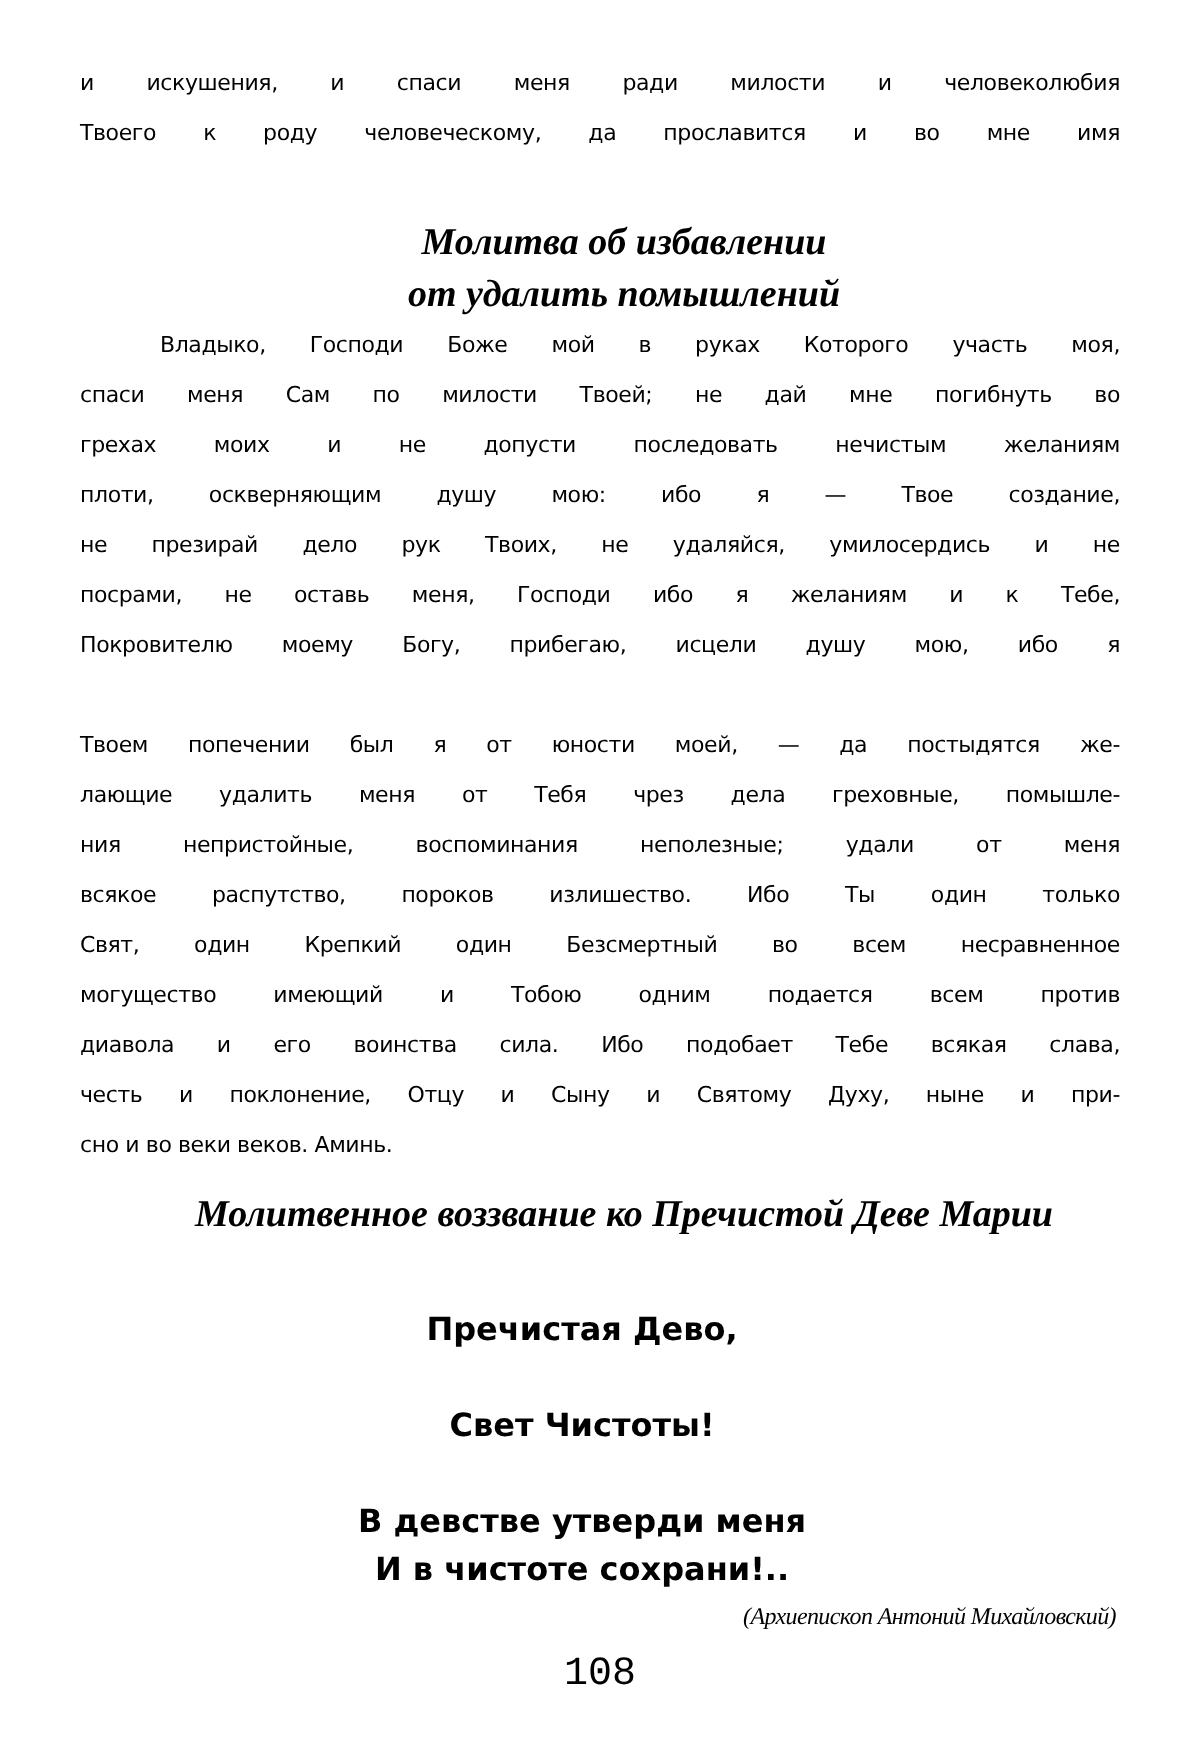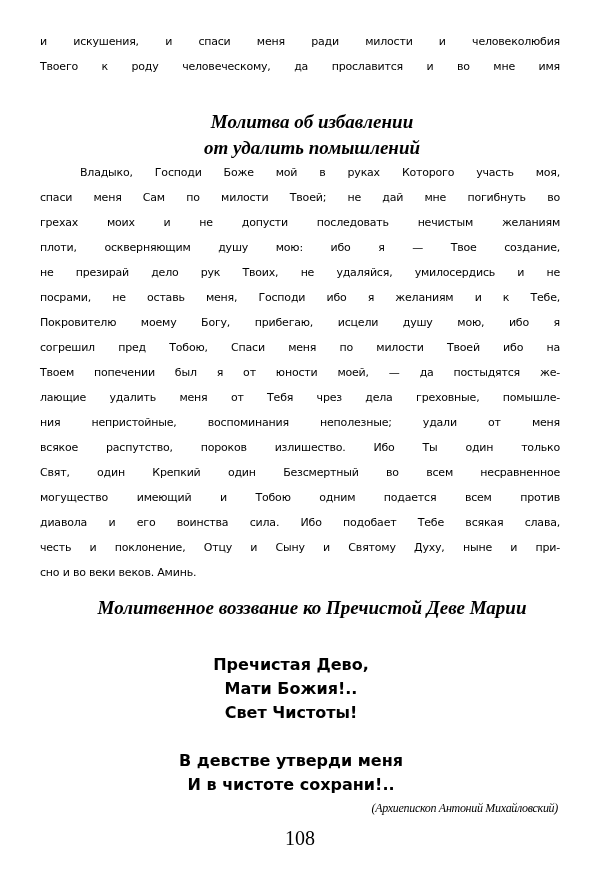--- a/index.html
+++ b/index.html
@@ -21,56 +21,54 @@
     position: absolute; left: 0; width: 582px; text-align: center;
     font-family: "DejaVu Sans", sans-serif; font-weight: bold; font-size: 16px; line-height: 24px;
   }
   .attribution {
     position: absolute; right: 42px; top: 758px;
     font-family: "Liberation Serif", serif; font-style: italic; font-size: 12px; line-height: 22px;
     letter-spacing: -0.3px;
   }
   .page-number {
     position: absolute; left: 0; width: 600px; top: 826px; text-align: center;
-    font-family: Liberation Serif, serif; font-size: 20px; line-height: 24px;
+    font-family: Liberation Mono, monospace; font-size: 20px; line-height: 24px;
   }
 </style>
 </head>
 <body>
 
 <div class="page">
 
   <div class="line justify" style="top:30px">и искушения, и спаси меня ради милости и человеколюбия</div>
   <div class="line justify" style="top:55px">Твоего к роду человеческому, да прославится и во мне имя</div>
 
   <div class="heading" style="top:109px">Молитва об избавлении</div>
   <div class="heading" style="top:135px">от удалить помышлений</div>
 
   <div class="line justify indent" style="top:161px">Владыко, Господи Боже мой в руках Которого участь моя,</div>
   <div class="line justify" style="top:186px">спаси меня Сам по милости Твоей; не дай мне погибнуть во</div>
   <div class="line justify" style="top:211px">грехах моих и не допусти последовать нечистым желаниям</div>
   <div class="line justify" style="top:236px">плоти, оскверняющим душу мою: ибо я — Твое создание,</div>
   <div class="line justify" style="top:261px">не презирай дело рук Твоих, не удаляйся, умилосердись и не</div>
   <div class="line justify" style="top:286px">посрами, не оставь меня, Господи ибо я желаниям и к Тебе,</div>
   <div class="line justify" style="top:311px">Покровителю моему Богу, прибегаю, исцели душу мою, ибо я</div>
-  <div class="line justify" style="top:336px">согрешил пред Тобою, Спаси меня по милости Твоей ибо на</div>
   <div class="line justify" style="top:361px">Твоем попечении был я от юности моей, — да постыдятся же-</div>
   <div class="line justify" style="top:386px">лающие удалить меня от Тебя чрез дела греховные, помышле-</div>
   <div class="line justify" style="top:411px">ния непристойные, воспоминания неполезные; удали от меня</div>
   <div class="line justify" style="top:436px">всякое распутство, пороков излишество. Ибо Ты один только</div>
   <div class="line justify" style="top:461px">Свят, один Крепкий один Безсмертный во всем несравненное</div>
   <div class="line justify" style="top:486px">могущество имеющий и Тобою одним подается всем против</div>
   <div class="line justify" style="top:511px">диавола и его воинства сила. Ибо подобает Тебе всякая слава,</div>
   <div class="line justify" style="top:536px">честь и поклонение, Отцу и Сыну и Святому Духу, ныне и при-</div>
   <div class="line" style="top:561px">сно и во веки веков. Аминь.</div>
 
   <div class="heading" style="top:595px">Молитвенное воззвание ко Пречистой Деве Марии</div>
 
   <div class="verse" style="top:653px">Пречистая Дево,</div>
-  <div class="verse" style="top:677px">Мати Божия!..</div>
   <div class="verse" style="top:701px">Свет Чистоты!</div>
   <div class="verse" style="top:749px">В девстве утверди меня</div>
   <div class="verse" style="top:773px">И в чистоте сохрани!..</div>
 
   <div class="attribution" style="top:797px">(Архиепископ Антоний Михайловский)</div>
 
   <div class="page-number">108</div>
 </div>
 
 </body></html>

